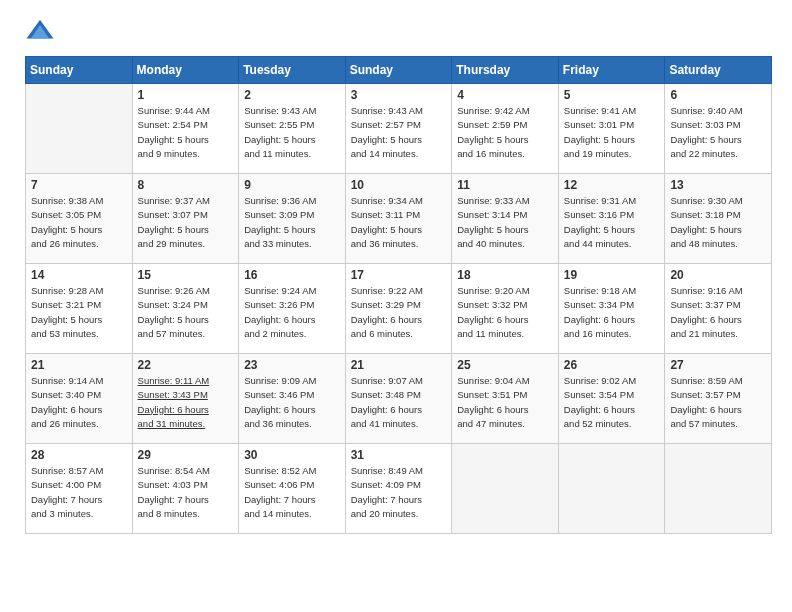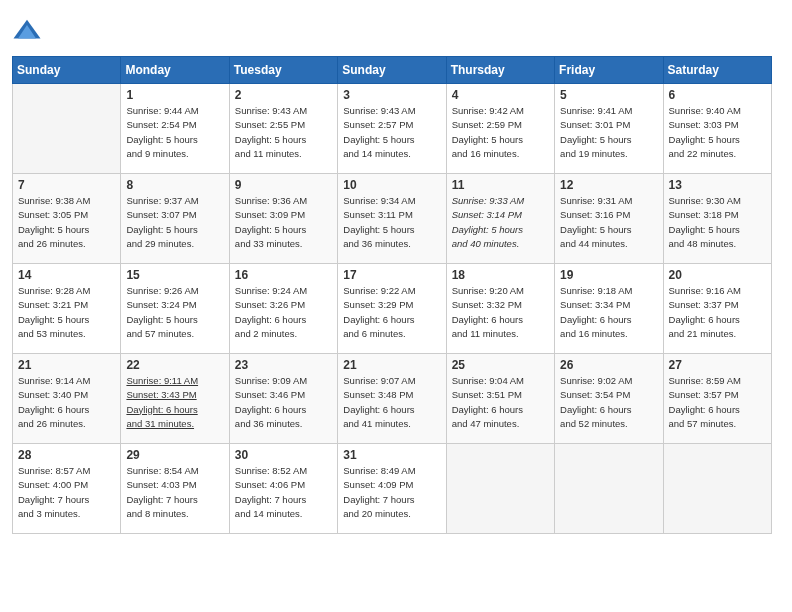--- a/index.html
+++ b/index.html
@@ -6,21 +6,21 @@
     body {
       font-family: Arial, sans-serif;
       background: #fff;
       width: 792px;
       height: 612px;
       overflow: hidden;
     }
     .page {
       width: 792px;
       height: 456px;
-      padding: 16px 20px 10px 12px;
+      padding: 16px 20px 10px 25px;
       display: flex;
       flex-direction: column;
     }
     .header {
       display: flex;
       justify-content: space-between;
       align-items: flex-start;
       margin-bottom: 10px;
     }
     .logo {
@@ -204,21 +204,21 @@
           </td>
           <td>
             <span class="day-number">10</span>
             <div class="day-info" style="white-space: pre-line;">Sunrise: 9:34 AM
 Sunset: 3:11 PM
 Daylight: 5 hours
 and 36 minutes.</div>
           </td>
           <td>
             <span class="day-number">11</span>
-            <div class="day-info" style="white-space: pre-line; font-style: italic;">Sunrise: 9:33 AM
+            <div class="day-info" style="white-space: pre-line;">Sunrise: 9:33 AM
 Sunset: 3:14 PM
 Daylight: 5 hours
 and 40 minutes.</div>
           </td>
           <td>
             <span class="day-number">12</span>
             <div class="day-info" style="white-space: pre-line;">Sunrise: 9:31 AM
 Sunset: 3:16 PM
 Daylight: 5 hours
 and 44 minutes.</div>

